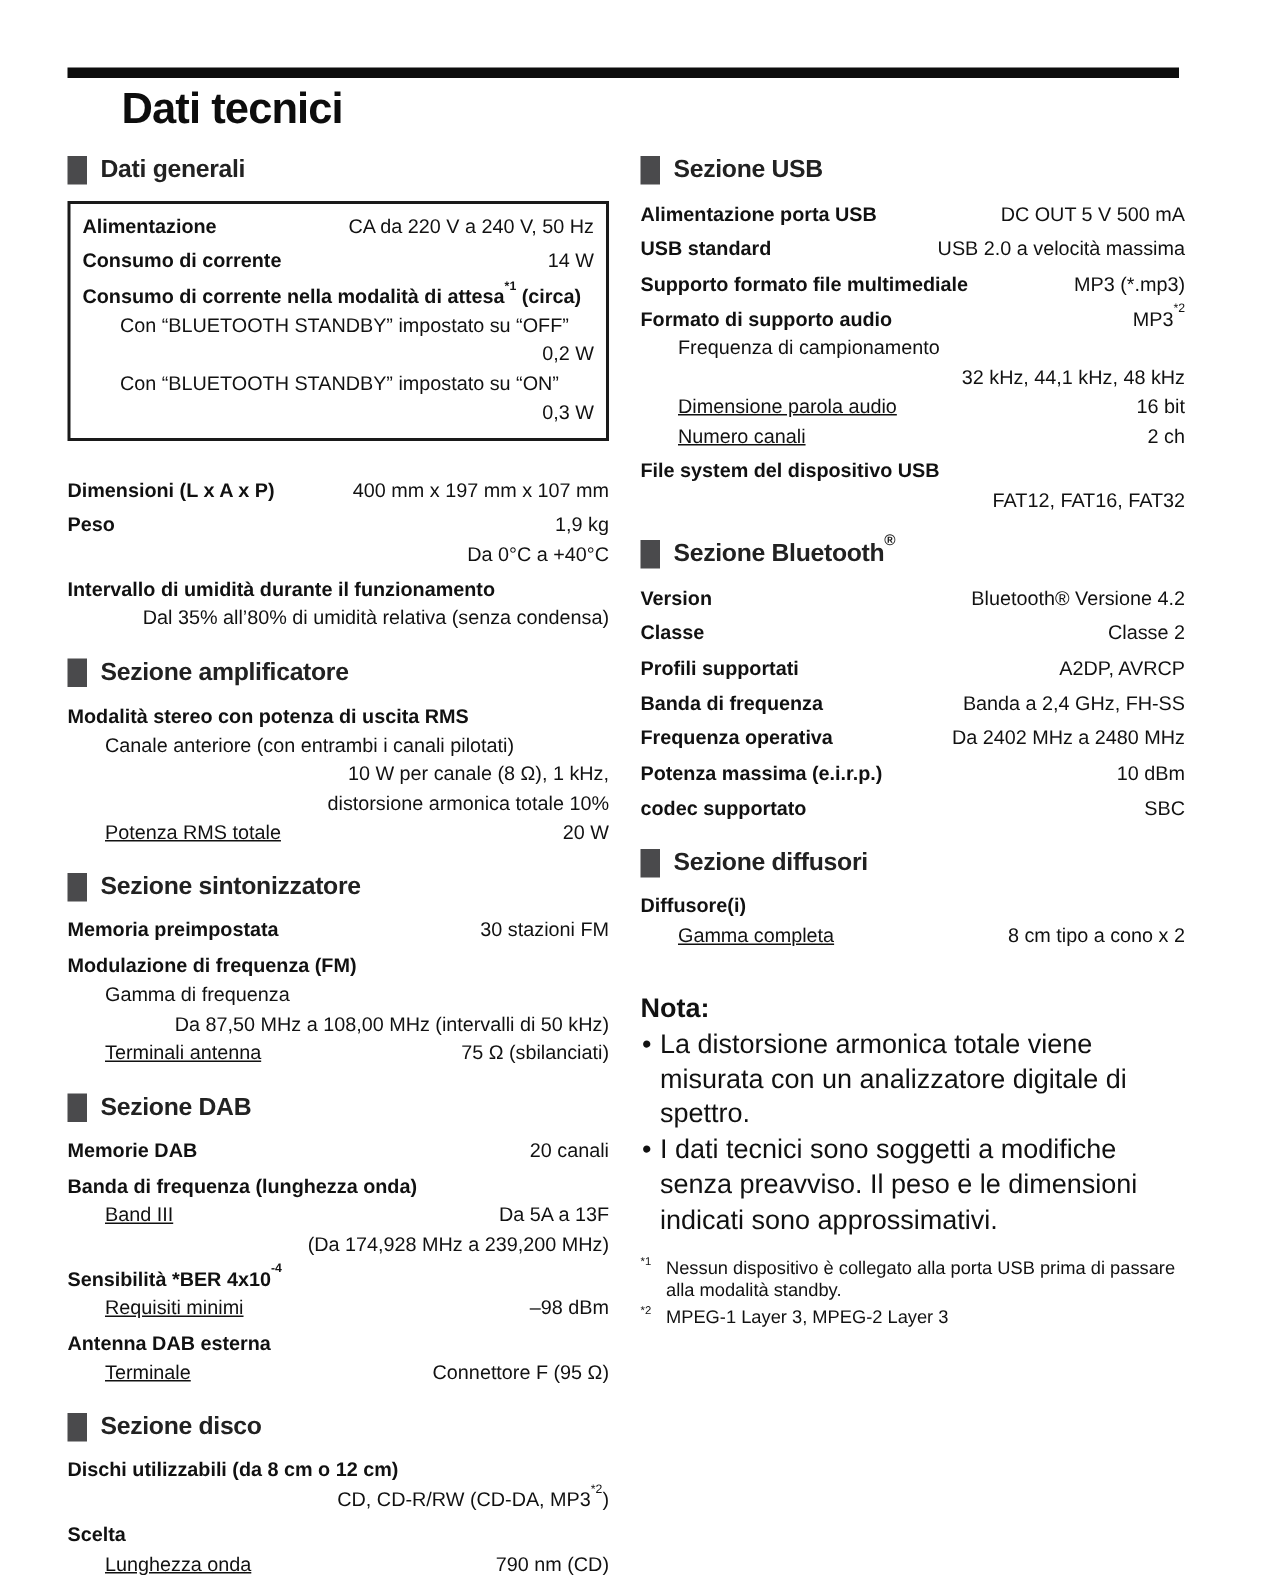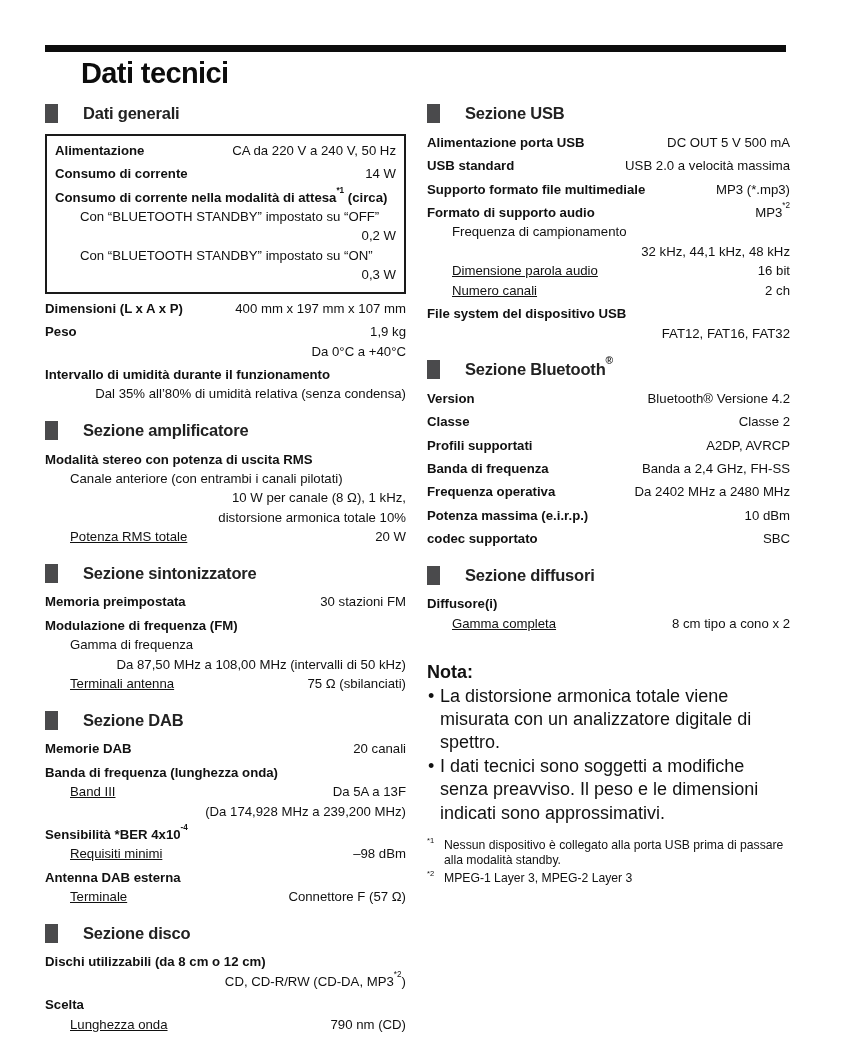--- a/index.html
+++ b/index.html
@@ -14,36 +14,36 @@
   .top-rule { position: absolute; left: 45px; top: 45px; width: 741px; height: 7px; background: #0d0d0d; }
   .page-title {
     position: absolute; left: 45px; top: 57px;
     font-size: 29px; font-weight: bold; letter-spacing: -0.6px; color: #0d0d0d; margin-left: 36px;
   }
 
   .col { position: absolute; top: 100px; font-size: 13.2px; line-height: 1.32; }
   .col-left  { left: 45px;  width: 361px; }
   .col-right { left: 427px; width: 363px; }
 
-  .section-header { display: flex; align-items: center; gap: 25px; margin: 17px 0 9px; }
+  .section-header { display: flex; align-items: center; gap: 9px; margin: 17px 0 9px; }
   .section-header:first-child { margin-top: 3px; }
   .sq { width: 13px; height: 19px; background: #4a4a4c; flex: 0 0 auto; }
   .section-title { font-size: 16.5px; font-weight: bold; color: #222; letter-spacing: -0.2px; }
 
   .row, .labelline { margin-top: 6px; }
   .pair { display: flex; justify-content: space-between; align-items: baseline; gap: 10px; }
   .pair .lbl { font-weight: bold; }
   .pair .val, .rightline { text-align: right; }
   .pair .val { margin-left: auto; white-space: nowrap; }
   .labelline { font-weight: bold; }
   .subline, .sub { padding-left: 25px; margin-top: 2px; }
   .rightline { margin-top: 2px; }
   .sub.pair .sublbl { font-weight: normal; text-decoration: underline; }
 
-  .box { border: 2px solid #1a1a1a; padding: 6px 8px 8px; margin: 3px 0 6px; }
+  .box { border: 2px solid #1a1a1a; padding: 6px 8px 8px; margin: 3px 0 24px; }
   .box > :first-child { margin-top: 0; }
 
   sup { font-size: 0.62em; position: relative; top: -0.45em; line-height: 0; }
 
   .note { margin-top: 29px; font-size: 18px; line-height: 1.28; }
   .note-title { font-weight: bold; }
   .note-bullet { position: relative; padding-left: 13px; margin-top: 1px; }
   .note-bullet::before { content: "\2022"; position: absolute; left: 1px; }
 
   .footnote { position: relative; padding-left: 17px; font-size: 12.2px; line-height: 1.28; margin-top: 2px; }
@@ -129,21 +129,21 @@
       </div>
       <div class="rightline">(Da 174,928 MHz a 239,200 MHz)</div>
       <div class="labelline">Sensibilità *BER 4x10<sup>-4</sup></div>
       <div class="row pair sub">
         <span class="sublbl">Requisiti minimi</span>
         <span class="val">–98 dBm</span>
       </div>
       <div class="labelline">Antenna DAB esterna</div>
       <div class="row pair sub">
         <span class="sublbl">Terminale</span>
-        <span class="val">Connettore F (57 Ω)</span>
+        <span class="val">Connettore F (95 Ω)</span>
       </div>
       <div class="section-header">
         <span class="sq"></span>
         <span class="section-title">Sezione disco</span>
       </div>
       <div class="labelline">Dischi utilizzabili (da 8 cm o 12 cm)</div>
       <div class="rightline">CD, CD-R/RW (CD-DA, MP3<sup>*2</sup>)</div>
       <div class="labelline">Scelta</div>
       <div class="row pair sub">
         <span class="sublbl">Lunghezza onda</span>

